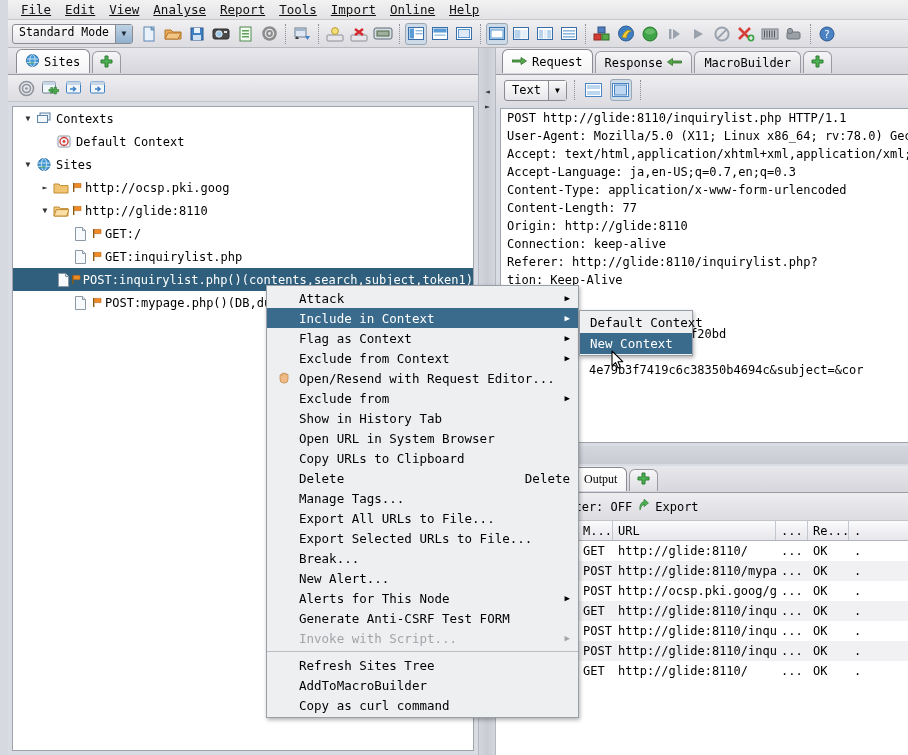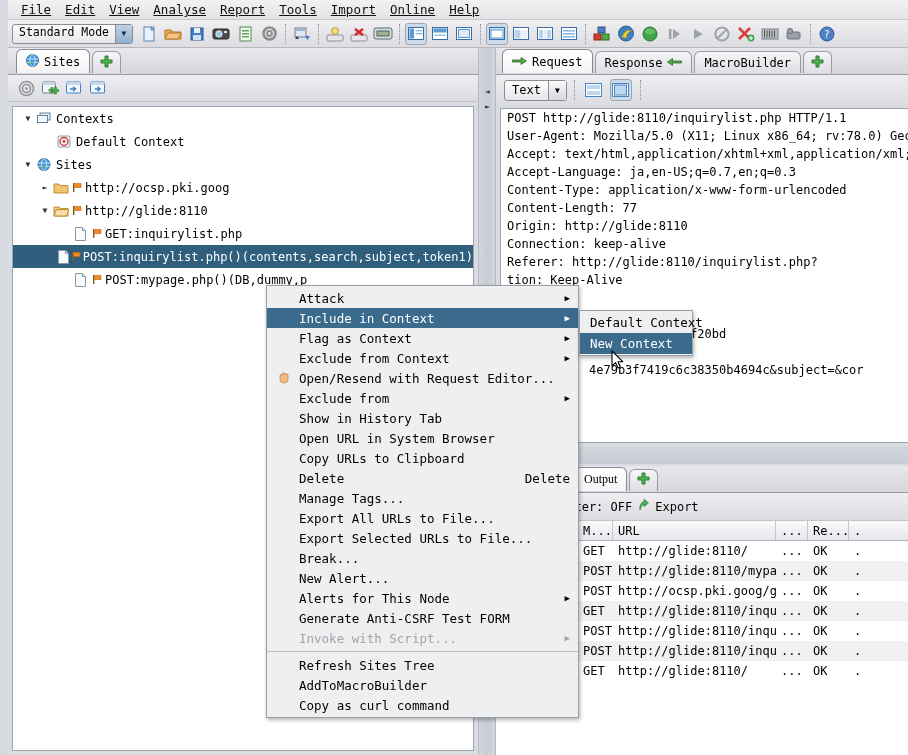--- a/index.html
+++ b/index.html
@@ -556,20 +556,36 @@
         </span>
         <span class="flagicon">
           <svg width="11" height="11">
               <rect x="2" y="1" width="1.4" height="9" fill="#8a5c12"></rect>
               <path d="M3.4 1.4h6.6v4.2H3.4z" fill="#f08a22" stroke="#b5651a" stroke-width="0.6"></path>
             </svg>
         </span>
         <span style="margin-left:2px">http://glide:8110</span>
       </div>
 
+      <div class="trow">
+        <span class="tindent" style="width:55px"></span>
+        <span class="ticon">
+          <svg width="13" height="14">
+              <path d="M1.5 0.5h7L11.5 3.5V13.5h-10z" fill="#f7fbfe" stroke="#8d98a5"></path>
+              <path d="M8.5 0.5v3h3" fill="#dde7f0" stroke="#8d98a5"></path>
+            </svg>
+        </span>
+        <span class="flagicon">
+          <svg width="11" height="11">
+              <rect x="2" y="1" width="1.4" height="9" fill="#8a5c12"></rect>
+              <path d="M3.4 1.4h6.6v4.2H3.4z" fill="#f08a22" stroke="#b5651a" stroke-width="0.6"></path>
+            </svg>
+        </span>
+        <span style="margin-left:2px">GET:/</span>
+      </div>
 
       <div class="trow">
         <span class="tindent" style="width:55px"></span>
         <span class="ticon">
           <svg width="13" height="14">
               <path d="M1.5 0.5h7L11.5 3.5V13.5h-10z" fill="#f7fbfe" stroke="#8d98a5"></path>
               <path d="M8.5 0.5v3h3" fill="#dde7f0" stroke="#8d98a5"></path>
             </svg>
         </span>
         <span class="flagicon">

